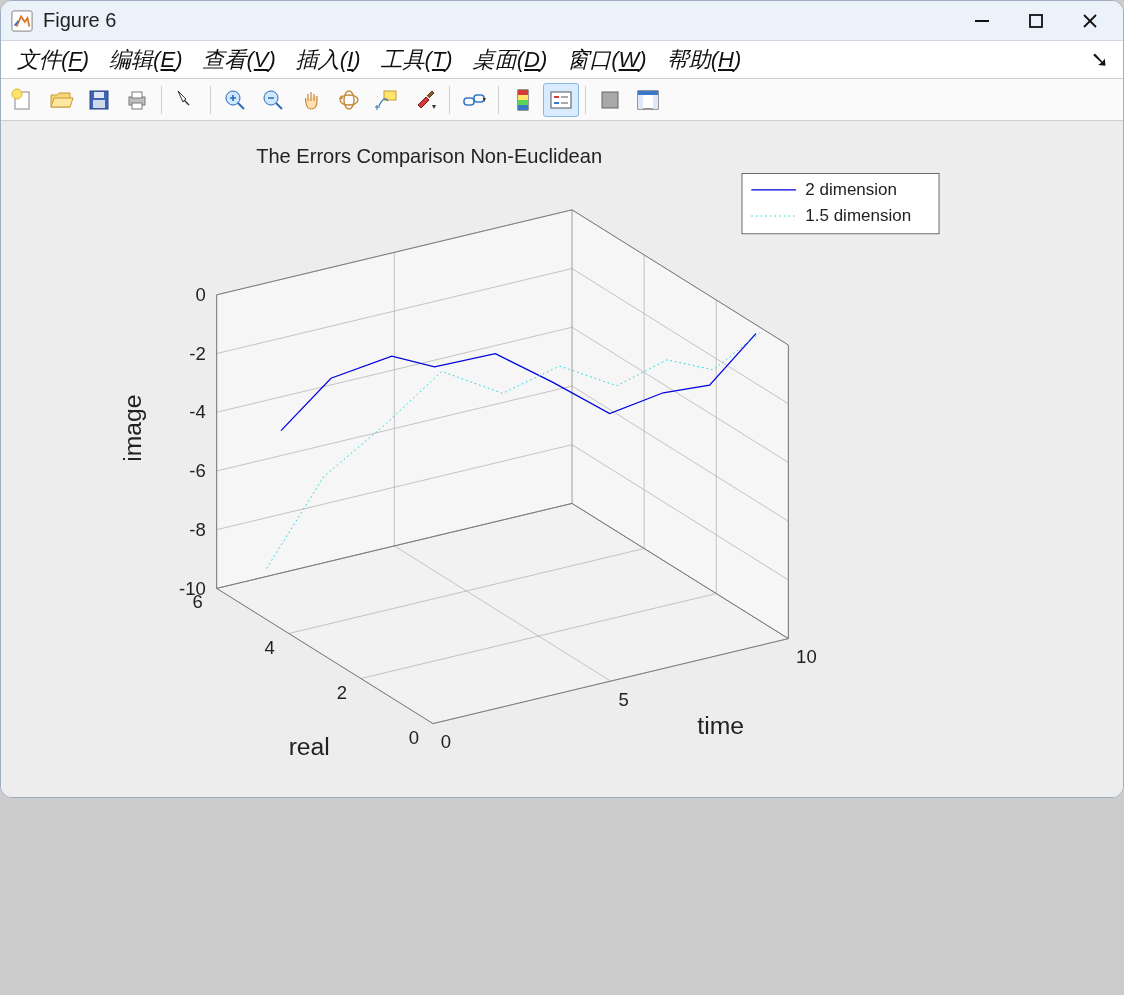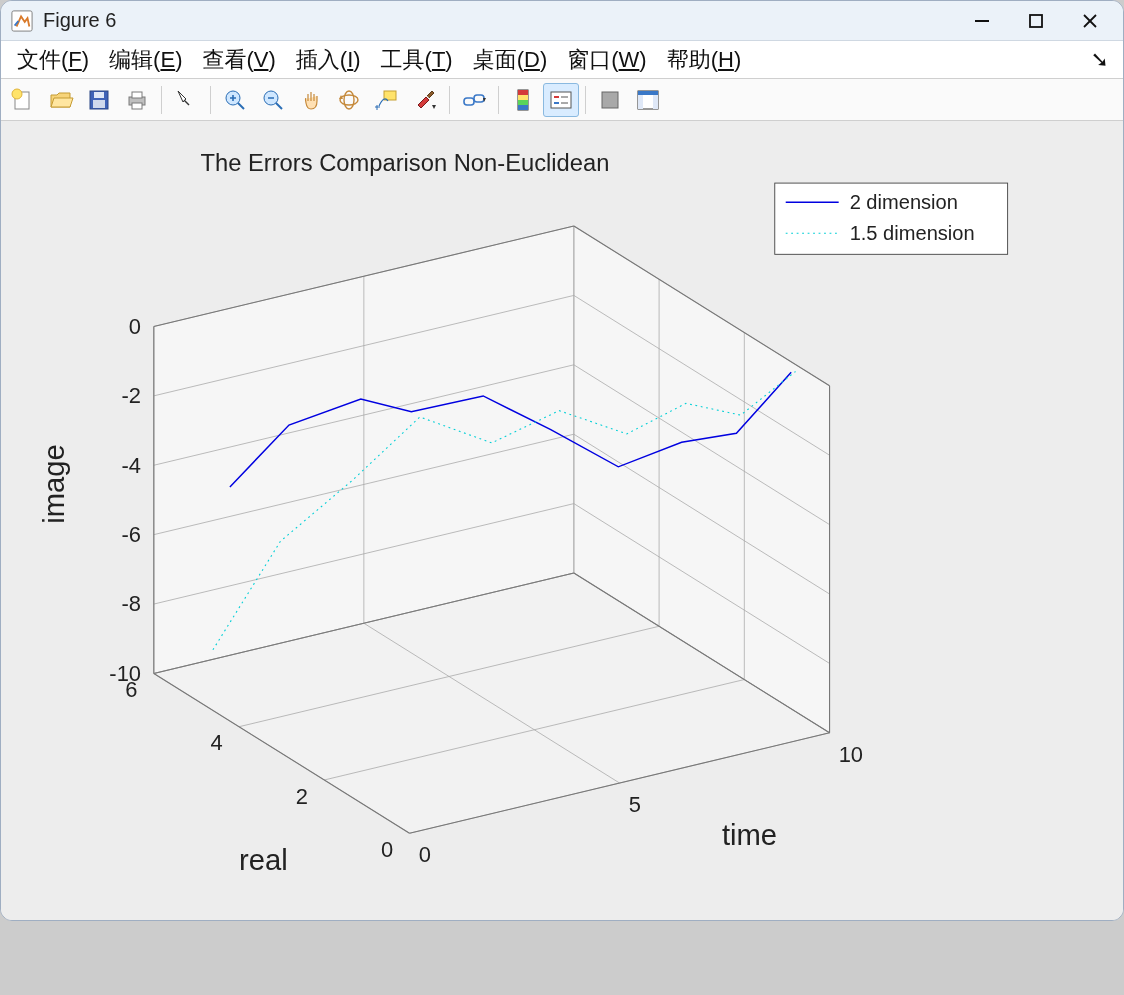--- a/index.html
+++ b/index.html
@@ -6,21 +6,21 @@
   body {
     margin: 0;
     font-family: "Segoe UI", "Microsoft YaHei", Arial, sans-serif;
     background: #ccc;
     width: 1124px;
     height: 995px;
     overflow: hidden;
   }
   .window {
     width: 1124px;
-    height: 921px;
+    height: 798px;
     background: #f0f0f0;
     border: 1px solid #9faec2;
     border-radius: 12px;
     overflow: hidden;
     display: flex;
     flex-direction: column;
   }
   .titlebar {
     height: 40px;
     background: #ebf2f9;
@@ -39,21 +39,21 @@
   .menubar {
     height: 38px;
     background: #fff;
     border-bottom: 1px solid #cfcfcf;
     display: flex;
     align-items: center;
     padding: 0 6px;
     font-size: 22px;
     color: #111;
   }
-  .menubar .item { padding: 8px 10px; cursor: default; line-height: 38px; }
+  .menubar .item { padding: 8px 10px; cursor: default; line-height: 38px; font-style: italic; }
   .menubar .item u { text-underline-offset: 2px; }
   .menubar .dock-arrow { margin-left: auto; font-size: 22px; padding-right: 8px; }
   .toolbar {
     height: 42px;
     background: #fafafa;
     border-bottom: 1px solid #cfcfcf;
     display: flex;
     align-items: center;
     padding: 0 4px;
     gap: 2px;

